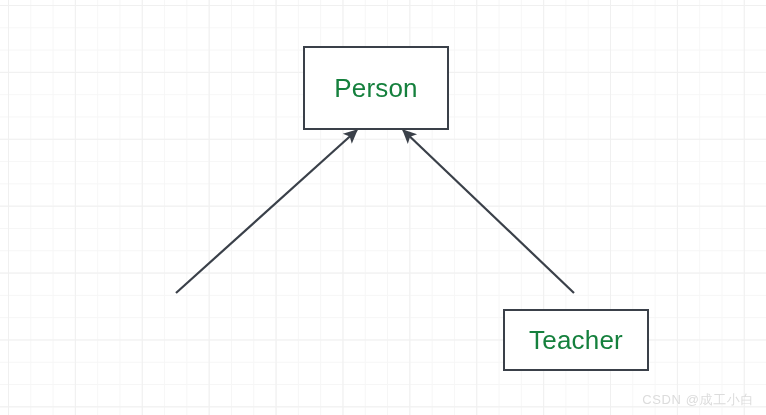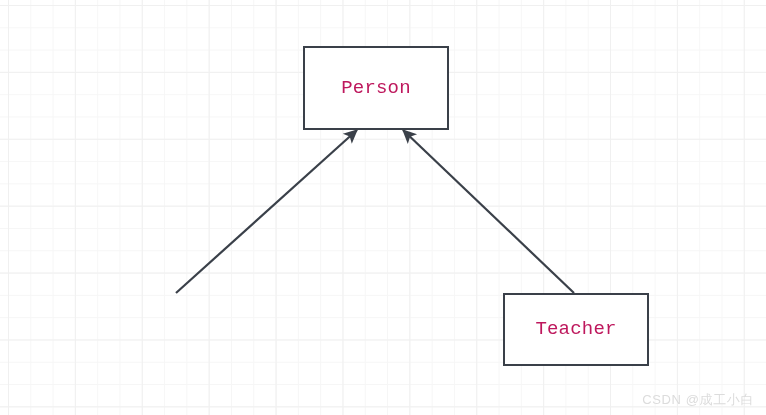--- a/index.html
+++ b/index.html
@@ -41,30 +41,29 @@
   .node {
     position: absolute;
     box-sizing: border-box;
     background: #ffffff;
     border: 2.5px solid #3a4049;
     display: flex;
     align-items: center;
     justify-content: center;
   }
   .node-label {
-    font-size: 19px;
-    color: #be185d;
+    font-size: 26px;
+    color: #15803d;
     letter-spacing: 0.2px;
     line-height: 1;
     white-space: nowrap;
-    font-family: Liberation Mono, monospace;
   }
   #node-person  { left: 303px; top: 46px;  width: 146px; height: 84px; }
   #node-student { left: 81px;  top: 293px; width: 147px; height: 81px; }
-  #node-teacher { left: 503px; top: 293px; width: 146px; height: 73px; }
+  #node-teacher { left: 503px; top: 309px; width: 146px; height: 62px; }
   #watermark {
     position: absolute;
     right: 12px;
     bottom: 6px;
     font-size: 13px;
     color: #dcdcdc;
     letter-spacing: 0.6px;
     white-space: nowrap;
     user-select: none;
     text-align: right;

